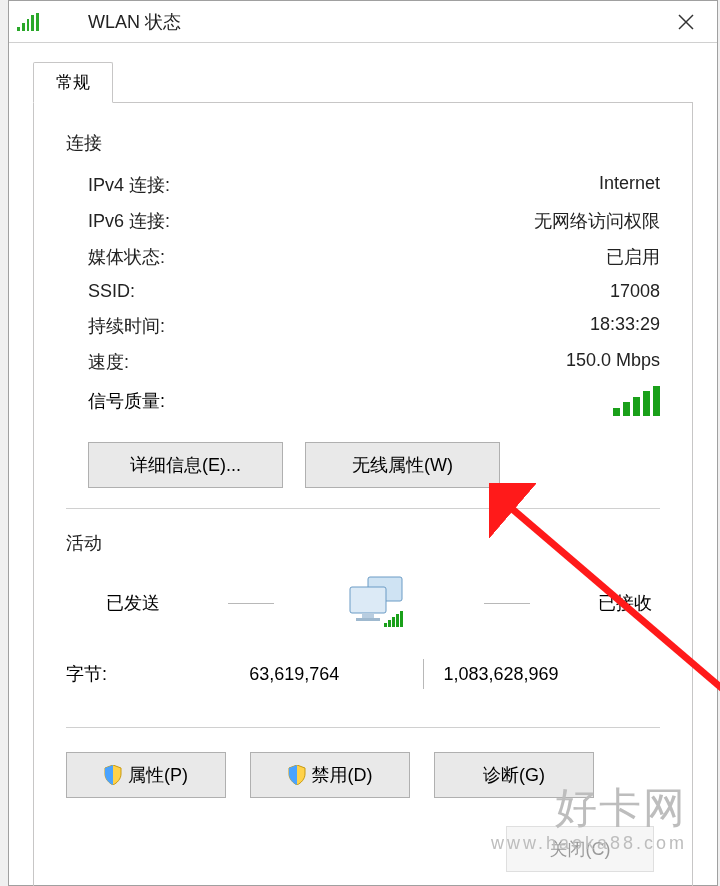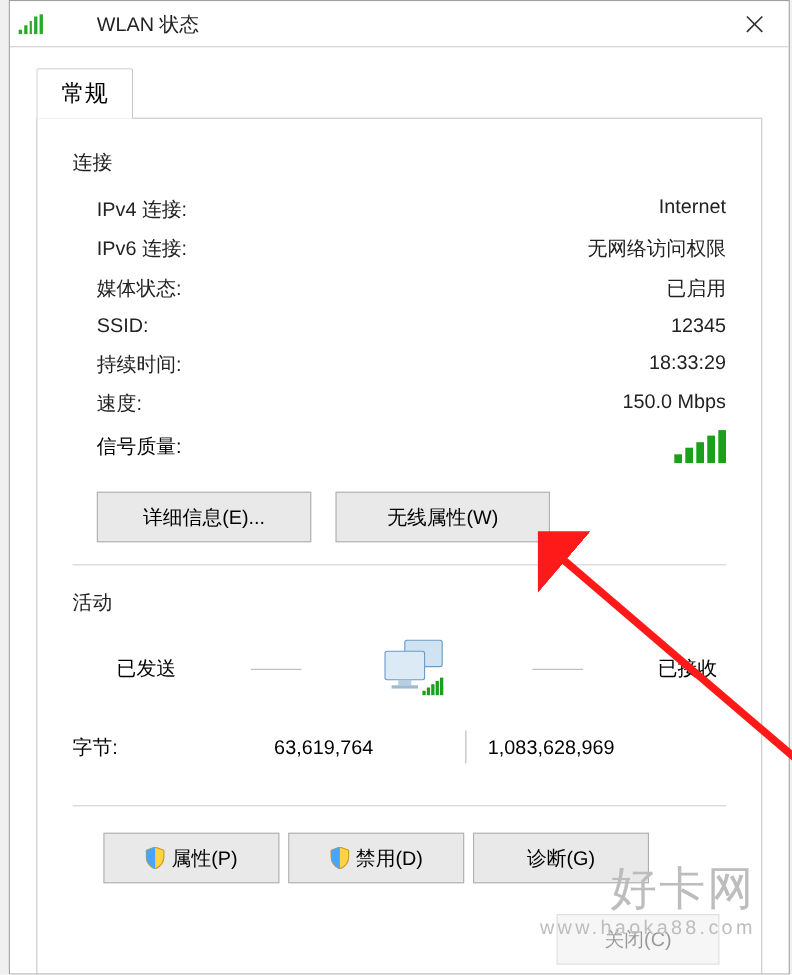--- a/index.html
+++ b/index.html
@@ -63,21 +63,21 @@
       margin-bottom: 0;
     }
     .tab {
       padding: 8px 22px 8px 22px;
       border: 1px solid #c7c6c6;
       border-bottom: 1px solid #ffffff;
       background: #ffffff;
       position: relative;
       top: 1px;
       border-radius: 2px 2px 0 0;
-      font-size: 21px;
+      font-size: 17px;
     }
     .panel {
       border: 1px solid #c7c6c6;
       border-top: none;
       padding: 28px 32px 28px 32px;
     }
     .section-title {
       font-size: 18px;
       margin-bottom: 12px;
       color: #222;
@@ -141,21 +141,21 @@
     .bytes-row {
       display:flex; align-items:center; margin-top:28px; padding-left:0;
       font-size:18px;
     }
     .bytes-row .lbl { width:120px; }
     .bytes-row .sent { flex:1; text-align:center; }
     .bytes-row .divider { width:1px; height:30px; background:#b8b8b8; margin:0 20px;}
     .bytes-row .recv { flex:1; }
     .hr2 { border-top:1px solid #d0d0d0; margin-top:38px; }
     .bottom-btns {
-      display:flex; gap:8px; margin-top:24px;margin-left:28px;
+      display:flex; gap:24px; margin-top:24px;
     }
     .bottom-btns .btn { min-width:160px; padding:10px 0; display:flex; align-items:center; justify-content:center; gap:6px;}
     .shield {
       width:18px;height:20px;display:inline-block;
     }
     .close-row { display:flex; justify-content:flex-end; margin-top:28px; padding-right:6px; }
     .close-row .btn { min-width:148px; opacity:0.4; }
     .watermark {
       position:absolute; right:30px; bottom:30px;
       color:#bdbdbd; text-align:right; line-height:1.2; pointer-events:none;
@@ -205,21 +205,21 @@
       <div class="kv">
         <span class="k">IPv6 连接:</span>
         <span class="v">无网络访问权限</span>
       </div>
       <div class="kv">
         <span class="k">媒体状态:</span>
         <span class="v">已启用</span>
       </div>
       <div class="kv">
         <span class="k">SSID:</span>
-        <span class="v">12345</span>
+        <span class="v">17008</span>
       </div>
       <div class="kv">
         <span class="k">持续时间:</span>
         <span class="v">18:33:29</span>
       </div>
       <div class="kv">
         <span class="k">速度:</span>
         <span class="v">150.0 Mbps</span>
       </div>
       <div class="signal-row">

